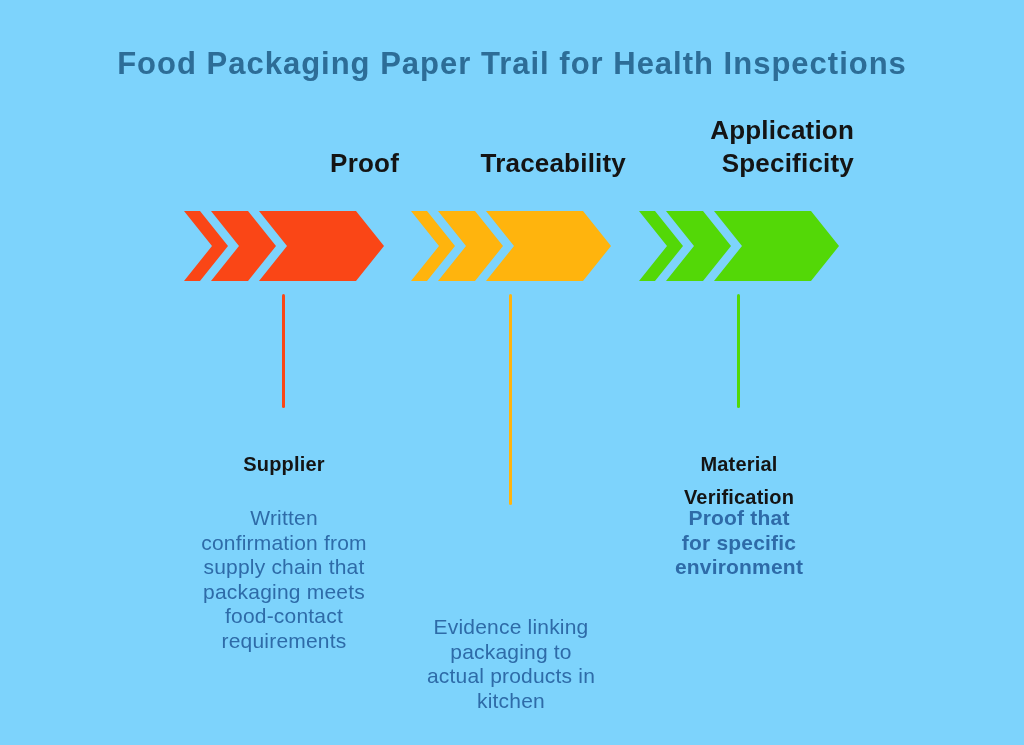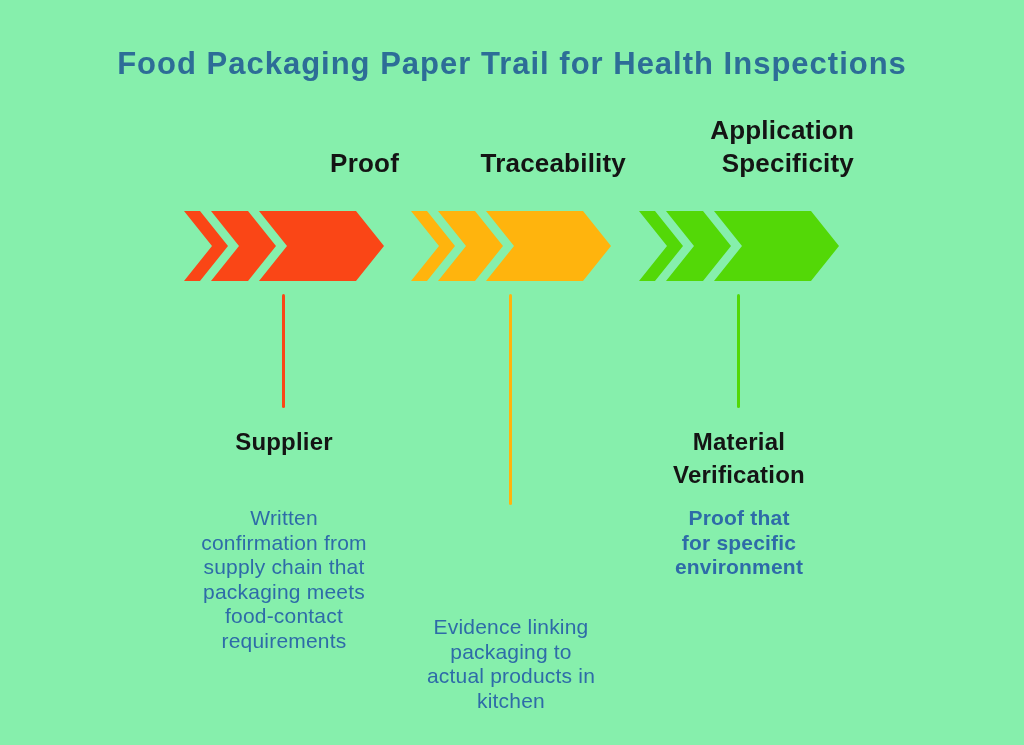--- a/index.html
+++ b/index.html
@@ -1,19 +1,19 @@
 <!DOCTYPE html>
 <html><head>
 <meta charset="utf-8">
 <style>
   html,body{margin:0;padding:0;background:#ffffff;}
   .canvas{
     position:relative;
     width:1024px;height:745px;
-    background:#86efac;
+    background:#7dd3fc;
     overflow:hidden;
     font-family:"Liberation Sans",sans-serif;
   }
   .title{
     position:absolute;top:46px;left:0;width:100%;
     text-align:center;
     font-size:31px;font-weight:700;letter-spacing:1px;
     margin:0;
   }
   .col{position:absolute;top:0;height:745px;width:230px;}
@@ -31,21 +31,21 @@
   .chevrons{position:absolute;top:211px;left:15px;width:200px;height:70px;}
 
   .connector{
     position:absolute;top:294px;left:113px;width:3px;border-radius:2px;
   }
   .connector.short{height:114px;}
   .connector.long{height:211px;}
 
   .item-heading{
     position:absolute;width:100%;text-align:center;
-    font-size:24px;font-weight:700;line-height:33px;letter-spacing:.2px;
+    font-size:20px;font-weight:700;line-height:33px;letter-spacing:.2px;margin-top:23px;
   }
   .col-proof .item-heading,.col-app .item-heading{top:425px;}
   .col-trace .item-heading{top:522px;}
 
   .item-desc{
     position:absolute;width:100%;text-align:center;
     font-size:21px;line-height:24.5px;letter-spacing:.2px;
   }
   .col-proof .item-desc,.col-app .item-desc{top:506px;}
   .col-trace .item-desc{top:615px;}

